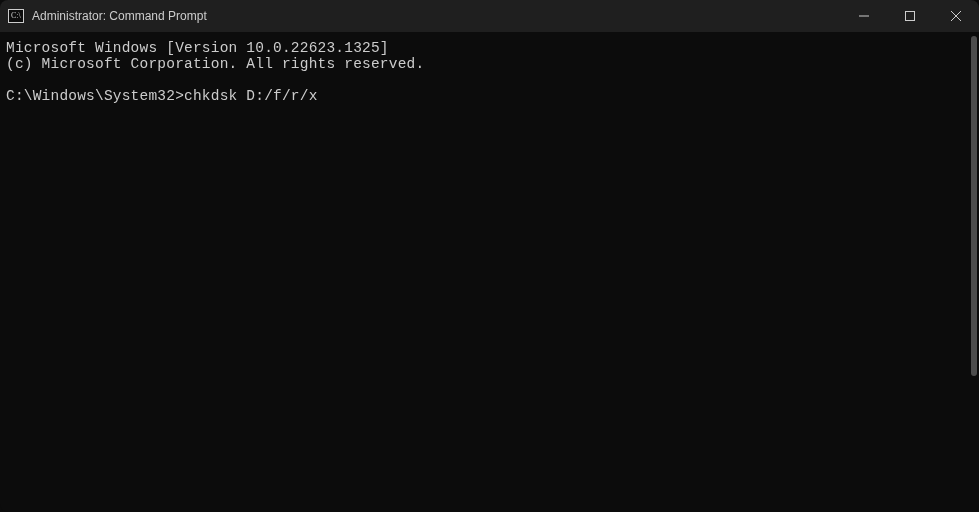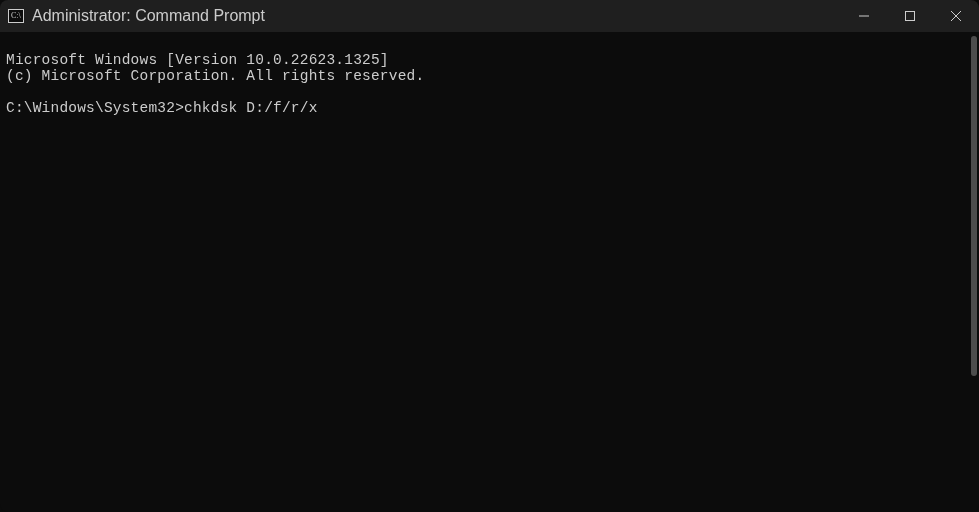--- a/index.html
+++ b/index.html
@@ -31,21 +31,21 @@
       align-items: center;
       justify-content: center;
     }
     .app-icon svg {
       width: 16px;
       height: 16px;
     }
     .title-text {
       color: #cccccc;
       font-family: 'Segoe UI', Tahoma, sans-serif;
-      font-size: 16px;
+      font-size: 12px;
       flex: 1;
     }
     .window-controls {
       display: flex;
       height: 100%;
     }
     .ctrl-btn {
       width: 46px;
       height: 32px;
       display: flex;
@@ -56,21 +56,21 @@
     }
     .ctrl-btn svg {
       width: 10px;
       height: 10px;
     }
     .terminal-area {
       position: relative;
       width: 100%;
       height: calc(100% - 32px);
       background: #0c0c0c;
-      padding: 20px 6px;
+      padding: 8px 6px;
     }
     .terminal-content {
       color: #cccccc;
       font-family: Consolas, 'Courier New', monospace;
       font-size: 14.5px;
       line-height: 16px;
       white-space: pre;
       letter-spacing: 0.2px;
     }
     .prompt-line {

